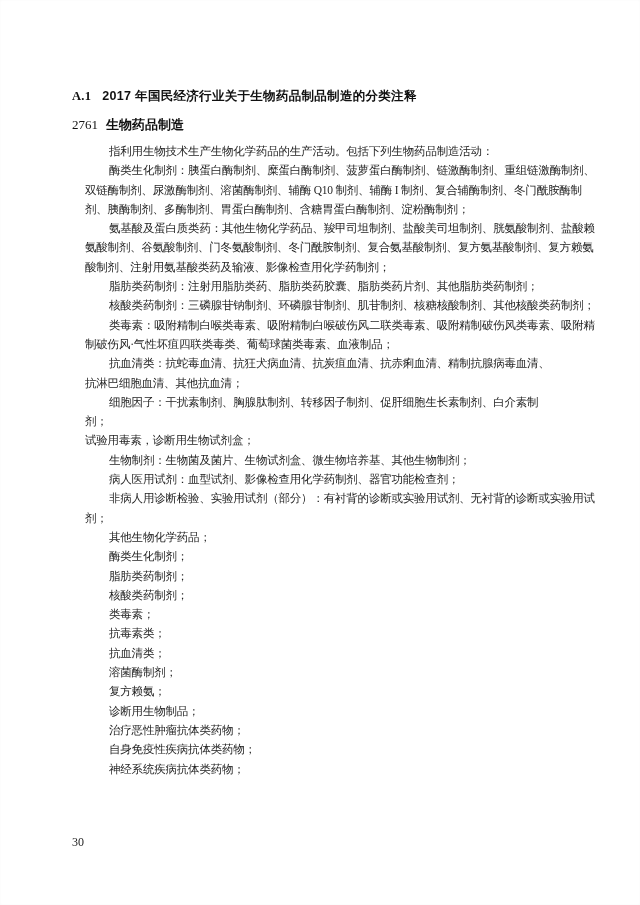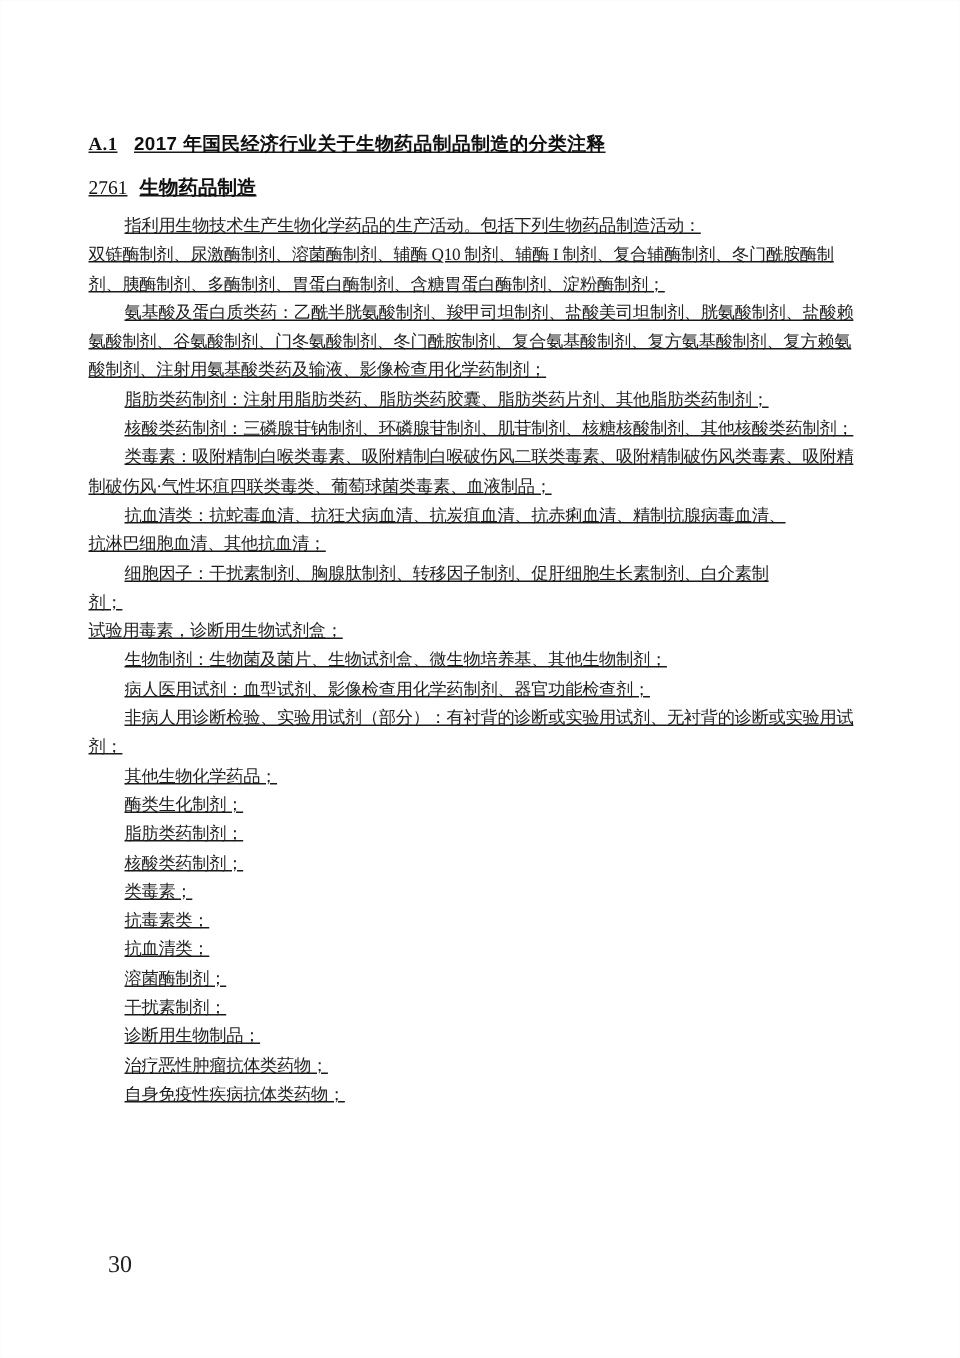--- a/index.html
+++ b/index.html
@@ -12,24 +12,23 @@
     width: 640px;
     height: 905px;
     background: #ffffff;
     overflow: hidden;
     color: #1a1a1a;
     font-family: "Liberation Serif", "DejaVu Serif", serif;
     box-shadow: inset 0 0 2px rgba(0,0,0,0.04);
   }
   .content {
     position: absolute;
-    left: 59px;
+    left: 72px;
     top: 88px;
     width: 530px;
-    text-decoration: underline;
   }
   .doc-title {
     font-weight: bold;
     font-size: 12.5px;
     letter-spacing: 0.3px;
     white-space: nowrap;
     color: #111111;
   }
   .doc-title .label {
     font-family: "Liberation Serif", "DejaVu Serif", serif;
@@ -59,52 +58,54 @@
     margin-top: 8px;
   }
   .line {
     height: 19.3px;
     line-height: 19.3px;
     font-size: 11.5px;
     letter-spacing: -0.2px;
     white-space: nowrap;
     color: #1e1e1e;
     font-family: "Liberation Serif", "DejaVu Serif", serif;
+    margin-left: 13px;
   }
   .line.indent {
     padding-left: 24px;
   }
   .page-number {
     position: absolute;
     left: 72px;
     top: 835px;
-    font-size: 16px;
+    font-size: 12px;
     font-family: "Liberation Serif", "DejaVu Serif", serif;
     color: #222222;
   }
 </style>
 </head>
 <body>
 
 <div class="page">
   <div class="content">
 
     <div class="doc-title">
       <span class="label">A.1</span><span class="title-text">2017 年国民经济行业关于生物药品制品制造的分类注释</span>
     </div>
 
     <div class="doc-heading">
       <span class="code">2761</span><span class="code-title">生物药品制造</span>
     </div>
 
     <div class="body-lines">
         <div class="line indent">指利用生物技术生产生物化学药品的生产活动。包括下列生物药品制造活动：</div>
+        <div class="line indent">酶类生化制剂：胰蛋白酶制剂、糜蛋白酶制剂、菠萝蛋白酶制剂、链激酶制剂、重组链激酶制剂、</div>
         <div class="line">双链酶制剂、尿激酶制剂、溶菌酶制剂、辅酶 Q10 制剂、辅酶 I 制剂、复合辅酶制剂、冬门酰胺酶制</div>
         <div class="line">剂、胰酶制剂、多酶制剂、胃蛋白酶制剂、含糖胃蛋白酶制剂、淀粉酶制剂；</div>
-        <div class="line indent">氨基酸及蛋白质类药：乙酰半胱氨酸制剂、羧甲司坦制剂、盐酸美司坦制剂、胱氨酸制剂、盐酸赖</div>
+        <div class="line indent">氨基酸及蛋白质类药：其他生物化学药品、羧甲司坦制剂、盐酸美司坦制剂、胱氨酸制剂、盐酸赖</div>
         <div class="line">氨酸制剂、谷氨酸制剂、门冬氨酸制剂、冬门酰胺制剂、复合氨基酸制剂、复方氨基酸制剂、复方赖氨</div>
         <div class="line">酸制剂、注射用氨基酸类药及输液、影像检查用化学药制剂；</div>
         <div class="line indent">脂肪类药制剂：注射用脂肪类药、脂肪类药胶囊、脂肪类药片剂、其他脂肪类药制剂；</div>
         <div class="line indent">核酸类药制剂：三磷腺苷钠制剂、环磷腺苷制剂、肌苷制剂、核糖核酸制剂、其他核酸类药制剂；</div>
         <div class="line indent">类毒素：吸附精制白喉类毒素、吸附精制白喉破伤风二联类毒素、吸附精制破伤风类毒素、吸附精</div>
         <div class="line">制破伤风·气性坏疽四联类毒类、葡萄球菌类毒素、血液制品；</div>
         <div class="line indent">抗血清类：抗蛇毒血清、抗狂犬病血清、抗炭疽血清、抗赤痢血清、精制抗腺病毒血清、</div>
         <div class="line">抗淋巴细胞血清、其他抗血清；</div>
         <div class="line indent">细胞因子：干扰素制剂、胸腺肽制剂、转移因子制剂、促肝细胞生长素制剂、白介素制</div>
         <div class="line">剂；</div>
@@ -114,22 +115,23 @@
         <div class="line indent">非病人用诊断检验、实验用试剂（部分）：有衬背的诊断或实验用试剂、无衬背的诊断或实验用试</div>
         <div class="line">剂；</div>
         <div class="line indent">其他生物化学药品；</div>
         <div class="line indent">酶类生化制剂；</div>
         <div class="line indent">脂肪类药制剂；</div>
         <div class="line indent">核酸类药制剂；</div>
         <div class="line indent">类毒素；</div>
         <div class="line indent">抗毒素类；</div>
         <div class="line indent">抗血清类；</div>
         <div class="line indent">溶菌酶制剂；</div>
-        <div class="line indent">干扰素制剂；</div>
+        <div class="line indent">复方赖氨；</div>
         <div class="line indent">诊断用生物制品；</div>
         <div class="line indent">治疗恶性肿瘤抗体类药物；</div>
         <div class="line indent">自身免疫性疾病抗体类药物；</div>
+        <div class="line indent">神经系统疾病抗体类药物；</div>
       </div>
 
   </div>
 
   <div class="page-number">30</div>
 </div>
 
 </body></html>

